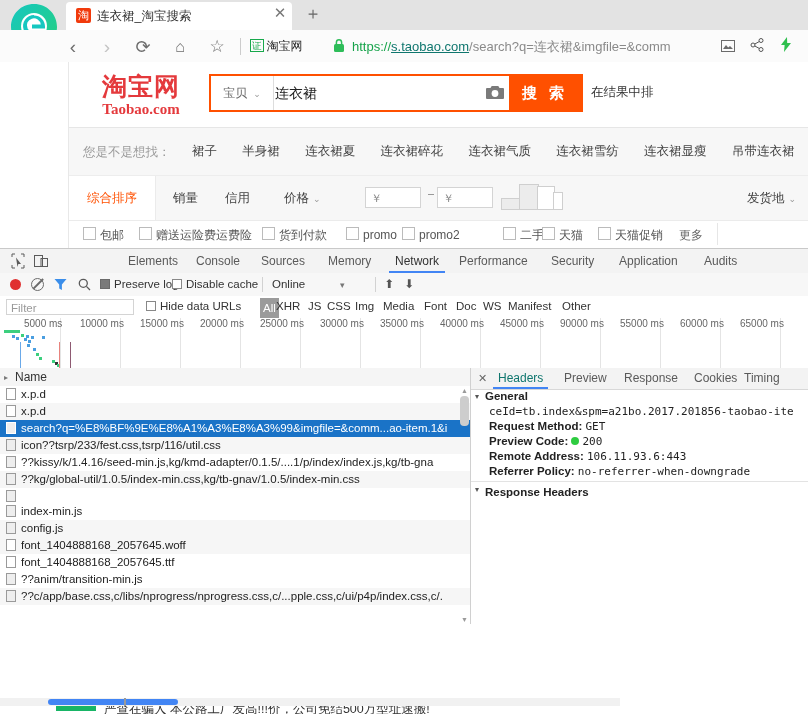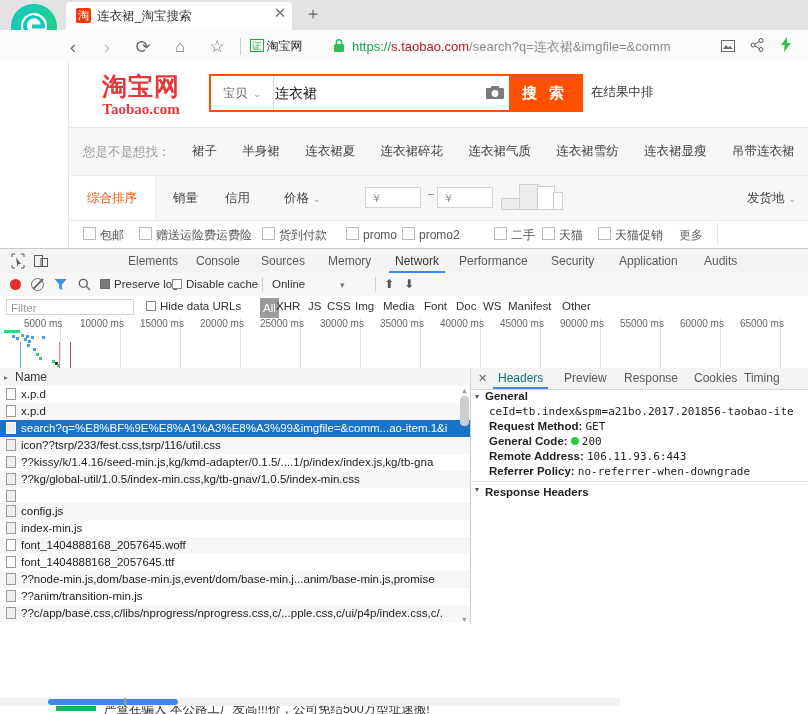--- a/index.html
+++ b/index.html
@@ -37,21 +37,21 @@
   .nav-star{left:205px;color:#6e6e6e;font-size:17px;}
   .nav-sep{position:absolute;left:240px;top:8px;width:1px;height:17px;background:#ccc;}
   .cert{position:absolute;left:250px;top:9px;height:15px;font-size:11.5px;line-height:15px;
         color:#16a34a;white-space:nowrap;}
   .cert-box{display:inline-block;border:1px solid #17a84b;color:#17a84b;font-size:9.5px;
             line-height:11px;padding:0 1px;vertical-align:1px;}
   .cert-txt{color:#222;font-size:12px;margin-left:3px;}
   .lock{position:absolute;left:333px;top:8px;width:12px;height:15px;}
   .urltext{position:absolute;left:352px;top:8px;width:340px;height:17px;font-size:13px;
            line-height:17px;color:#8a8a8a;white-space:nowrap;overflow:hidden;}
-  .urltext b{color:#b91c1c;font-weight:400;}
+  .urltext b{color:#0f766e;font-weight:400;text-decoration:underline;}
   .urlproto{color:#16a34a;}
   .nav-right{position:absolute;top:6px;width:22px;height:22px;text-align:center;
              line-height:22px;font-size:14px;color:#6b6b6b;}
   .nr1{left:717px;} .nr2{left:746px;color:#555;} .nr3{left:775px;color:#2fbf4e;}
 
   
   .page{position:absolute;left:0;top:62px;width:808px;height:186px;background:#fff;overflow:hidden;}
   .page-side{position:absolute;left:0;top:0;width:68px;height:186px;background:#fff;border-right:1px solid #e8e8e8;}
   .page-body{position:absolute;left:69px;top:0;width:739px;height:186px;background:#fff;}
 
@@ -327,21 +327,21 @@
           <span>发货地</span><span class="caret">⌄</span>
         </div>
       </div>
 
       <div class="filters">
         <div class="fchk" style="left:14px"><i></i><span>包邮</span></div>
         <div class="fchk" style="left:70px"><i></i><span>赠送运险费运费险</span></div>
         <div class="fchk" style="left:193px"><i></i><span>货到付款</span></div>
         <div class="fchk" style="left:277px"><i></i><span>promo</span></div>
         <div class="fchk" style="left:333px"><i></i><span>promo2</span></div>
-        <div class="fchk" style="left:425px"><i></i><span>二手</span></div>
+        <div class="fchk" style="left:434px"><i></i><span>二手</span></div>
         <div class="fchk" style="left:473px"><i></i><span>天猫</span></div>
         <div class="fchk" style="left:529px"><i></i><span>天猫促销</span></div>
         <div class="fmore">更多</div>
         <div class="fsep"></div>
       </div>
     </div>
   </div>
 
   <div class="dt">
 
@@ -470,25 +470,24 @@
       <div class="row alt"><i class="ficon doc"></i><span>icon??tsrp/233/fest.css,tsrp/116/util.css</span></div>
       <div class="row"><i class="ficon doc"></i><span>??kissy/k/1.4.16/seed-min.js,kg/kmd-adapter/0.1.5/....1/p/index/index.js,kg/tb-gna</span></div>
       <div class="row alt"><i class="ficon doc"></i><span>??kg/global-util/1.0.5/index-min.css,kg/tb-gnav/1.0.5/index-min.css</span></div>
       <div class="row"><i class="ficon doc"></i></div>
       <div class="scroll-spacer"></div>
       <div class="sc-up">▲</div>
       <div class="list-thumb"></div>
     </div>
 
     <div class="dt-list" style="top:254px;height:121px">
+      <div class="row"><i class="ficon doc"></i><span>index-min.js</span></div>
       <div class="row alt"><i class="ficon doc"></i><span>config.js</span></div>
-      <div class="row"><i class="ficon doc"></i><span>index-min.js</span></div>
       <div class="row alt"><i class="ficon"></i><span>font_1404888168_2057645.woff</span></div>
       <div class="row"><i class="ficon"></i><span>font_1404888168_2057645.ttf</span></div>
-      <div class="row alt"><i class="ficon doc"></i><span>??node-min.js,dom/base-min.js,event/dom/base-min.j...anim/base-min.js,promise</span></div>
       <div class="row"><i class="ficon doc"></i><span>??anim/transition-min.js</span></div>
       <div class="row alt"><i class="ficon doc"></i><span>??c/app/base.css,c/libs/nprogress/nprogress.css,c/...pple.css,c/ui/p4p/index.css,c/.</span></div>
       <div class="row"></div>
       <div class="sc-dn">▼</div>
     </div>
 
     <div class="dt-detail">
       <div class="dd-tabbar">
         <div class="dd-x">✕</div>
         <div class="dd-tab active" style="left:22px">Headers</div>
@@ -500,21 +499,21 @@
       <div class="dd-body">
         <div class="sect">General</div>
         <div class="kv">
           <span class="v">ceId=tb.index&amp;spm=a21bo.2017.201856-taobao-ite</span>
         </div>
         <div class="kv">
           <b>Request Method:</b>
           <span class="v">GET</span>
         </div>
         <div class="kv">
-          <b>General Code:</b>
+          <b>Preview Code:</b>
           <i class="statusdot"></i><span class="v">200</span>
         </div>
         <div class="kv">
           <b>Remote Address:</b>
           <span class="v">106.11.93.6:443</span>
         </div>
         <div class="kv">
           <b>Referrer Policy:</b>
           <span class="v">no-referrer-when-downgrade</span>
         </div>

